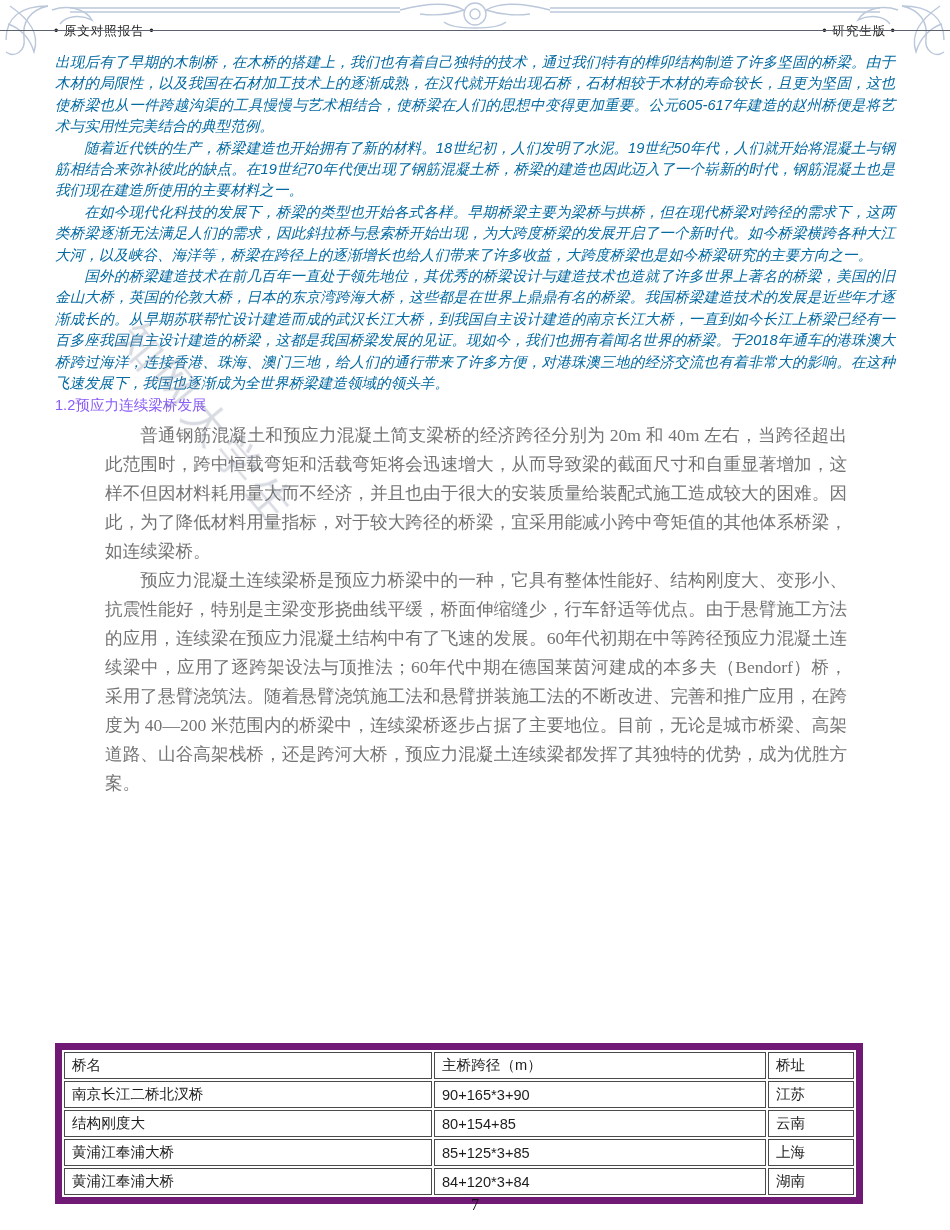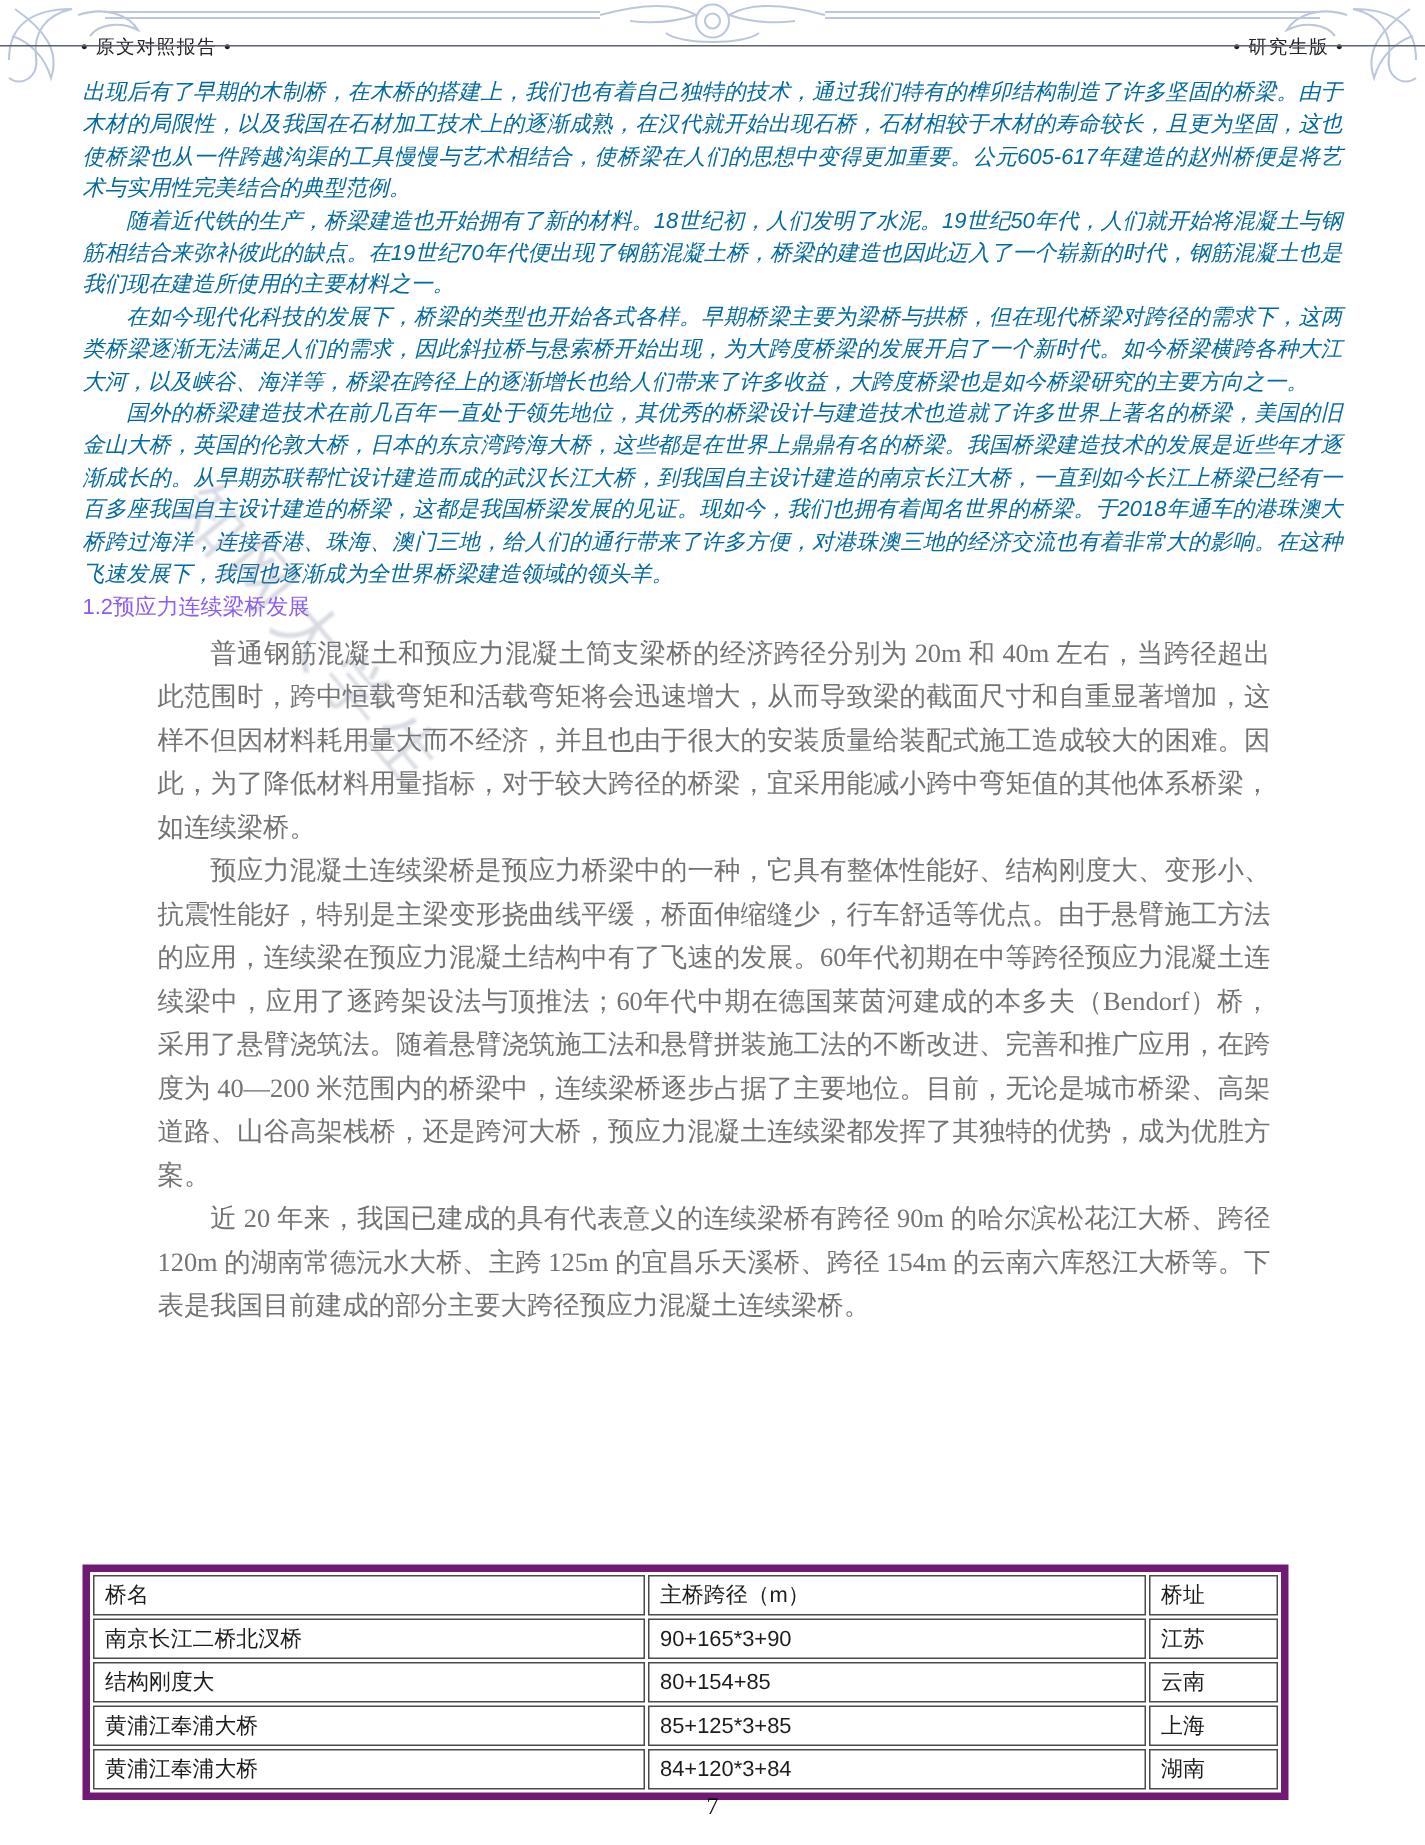--- a/index.html
+++ b/index.html
@@ -54,21 +54,21 @@
     font-family:"Liberation Serif","DejaVu Serif",serif;
     font-size:17.6px;line-height:29px;
     color:#737373;
   }
   .quote p{margin:0;text-indent:2em;text-align:justify;}
   
   .bridge-table{
     position:absolute;top:1043px;left:55px;
     z-index:2;
     border-collapse:separate;border-spacing:2px;
-    border:5px solid #701a75;
+    border:7px solid #701a75;
     background:#fff;
   }
   .bridge-table td{
     border:1px solid #4a4a4a;
     padding:1px 7px;
     font-size:14.6px;
     height:23px;
     vertical-align:middle;
     white-space:nowrap;
   }
@@ -137,21 +137,20 @@
     <p class="body">出现后有了早期的木制桥，在木桥的搭建上，我们也有着自己独特的技术，通过我们特有的榫卯结构制造了许多坚固的桥梁。由于木材的局限性，以及我国在石材加工技术上的逐渐成熟，在汉代就开始出现石桥，石材相较于木材的寿命较长，且更为坚固，这也使桥梁也从一件跨越沟渠的工具慢慢与艺术相结合，使桥梁在人们的思想中变得更加重要。公元605-617年建造的赵州桥便是将艺术与实用性完美结合的典型范例。</p>
     <p class="body indent">随着近代铁的生产，桥梁建造也开始拥有了新的材料。18世纪初，人们发明了水泥。19世纪50年代，人们就开始将混凝土与钢筋相结合来弥补彼此的缺点。在19世纪70年代便出现了钢筋混凝土桥，桥梁的建造也因此迈入了一个崭新的时代，钢筋混凝土也是我们现在建造所使用的主要材料之一。</p>
     <p class="body indent">在如今现代化科技的发展下，桥梁的类型也开始各式各样。早期桥梁主要为梁桥与拱桥，但在现代桥梁对跨径的需求下，这两类桥梁逐渐无法满足人们的需求，因此斜拉桥与悬索桥开始出现，为大跨度桥梁的发展开启了一个新时代。如今桥梁横跨各种大江大河，以及峡谷、海洋等，桥梁在跨径上的逐渐增长也给人们带来了许多收益，大跨度桥梁也是如今桥梁研究的主要方向之一。</p>
     <p class="body indent">国外的桥梁建造技术在前几百年一直处于领先地位，其优秀的桥梁设计与建造技术也造就了许多世界上著名的桥梁，美国的旧金山大桥，英国的伦敦大桥，日本的东京湾跨海大桥，这些都是在世界上鼎鼎有名的桥梁。我国桥梁建造技术的发展是近些年才逐渐成长的。从早期苏联帮忙设计建造而成的武汉长江大桥，到我国自主设计建造的南京长江大桥，一直到如今长江上桥梁已经有一百多座我国自主设计建造的桥梁，这都是我国桥梁发展的见证。现如今，我们也拥有着闻名世界的桥梁。于2018年通车的港珠澳大桥跨过海洋，连接香港、珠海、澳门三地，给人们的通行带来了许多方便，对港珠澳三地的经济交流也有着非常大的影响。在这种飞速发展下，我国也逐渐成为全世界桥梁建造领域的领头羊。</p>
 
     <p class="section-heading">1.2预应力连续梁桥发展</p>
 
     <div class="quote">
       <p>普通钢筋混凝土和预应力混凝土简支梁桥的经济跨径分别为 20m 和 40m 左右，当跨径超出此范围时，跨中恒载弯矩和活载弯矩将会迅速增大，从而导致梁的截面尺寸和自重显著增加，这样不但因材料耗用量大而不经济，并且也由于很大的安装质量给装配式施工造成较大的困难。因此，为了降低材料用量指标，对于较大跨径的桥梁，宜采用能减小跨中弯矩值的其他体系桥梁，如连续梁桥。</p>
       <p>预应力混凝土连续梁桥是预应力桥梁中的一种，它具有整体性能好、结构刚度大、变形小、抗震性能好，特别是主梁变形挠曲线平缓，桥面伸缩缝少，行车舒适等优点。由于悬臂施工方法的应用，连续梁在预应力混凝土结构中有了飞速的发展。60年代初期在中等跨径预应力混凝土连续梁中，应用了逐跨架设法与顶推法；60年代中期在德国莱茵河建成的本多夫（Bendorf）桥，采用了悬臂浇筑法。随着悬臂浇筑施工法和悬臂拼装施工法的不断改进、完善和推广应用，在跨度为 40—200 米范围内的桥梁中，连续梁桥逐步占据了主要地位。目前，无论是城市桥梁、高架道路、山谷高架栈桥，还是跨河大桥，预应力混凝土连续梁都发挥了其独特的优势，成为优胜方案。</p>
-      <p>近 20 年来，我国已建成的具有代表意义的连续梁桥有跨径 90m 的哈尔滨松花江大桥、跨径 120m 的湖南常德沅水大桥、主跨 125m 的宜昌乐天溪桥、跨径 154m 的云南六库怒江大桥等。下表是我国目前建成的部分主要大跨径预应力混凝土连续梁桥。</p>
     </div>
   </div>
 
   <table class="bridge-table">
     <colgroup>
       <col class="col-name">
         <col class="col-span">
         <col class="col-site">
     </colgroup>
     <tbody>

